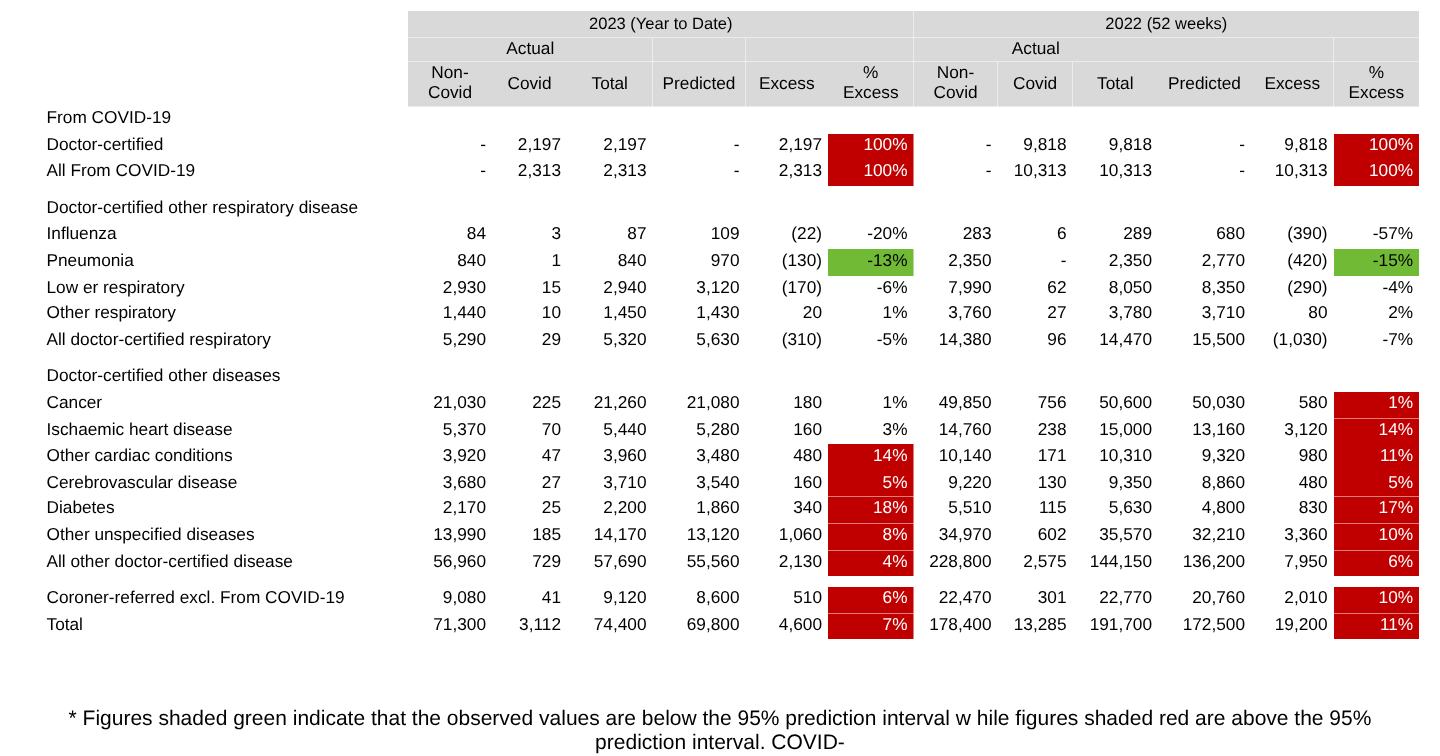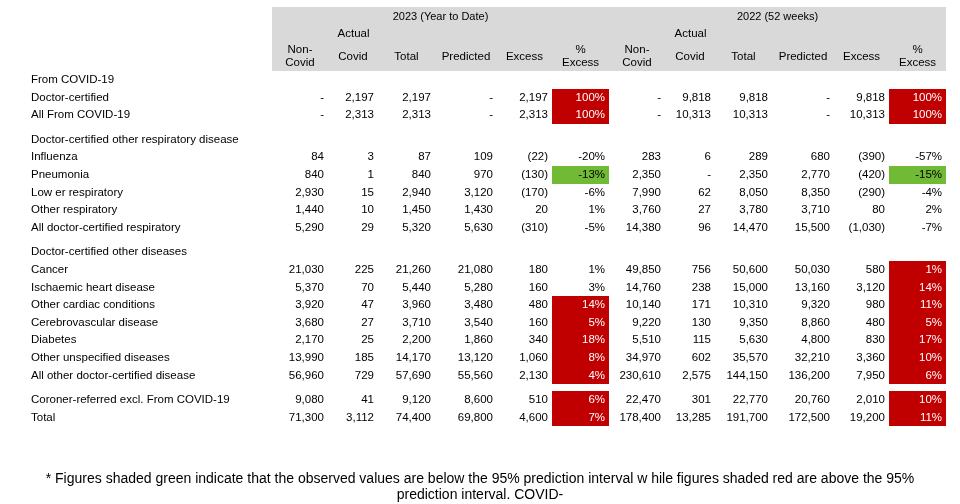--- a/index.html
+++ b/index.html
@@ -421,21 +421,21 @@
           <td class="num br-thin red">10%</td>
         </tr>
         <tr class="r">
           <td class="lbl bl-thin br-thin bold bt-thin">All other doctor-certified disease</td>
           <td class="num bold bt-thin">56,960</td>
           <td class="num bold bt-thin">729</td>
           <td class="num bold bt-thin">57,690</td>
           <td class="num bl-dot bold bt-thin">55,560</td>
           <td class="num bold bt-thin">2,130</td>
           <td class="num bold bt-thin br-thick red">4%</td>
-          <td class="num bold bt-thin">230,610</td>
+          <td class="num bold bt-thin">228,800</td>
           <td class="num bold bt-thin">2,575</td>
           <td class="num bold bt-thin">144,150</td>
           <td class="num bl-dot bold bt-thin">136,200</td>
           <td class="num bold bt-thin">7,950</td>
           <td class="num bold bt-thin br-thin red">6%</td>
         </tr>
         <tr class="spacer">
           <td class="bl-thin br-thin"></td>
           <td class="num"></td>
           <td class="num"></td>

